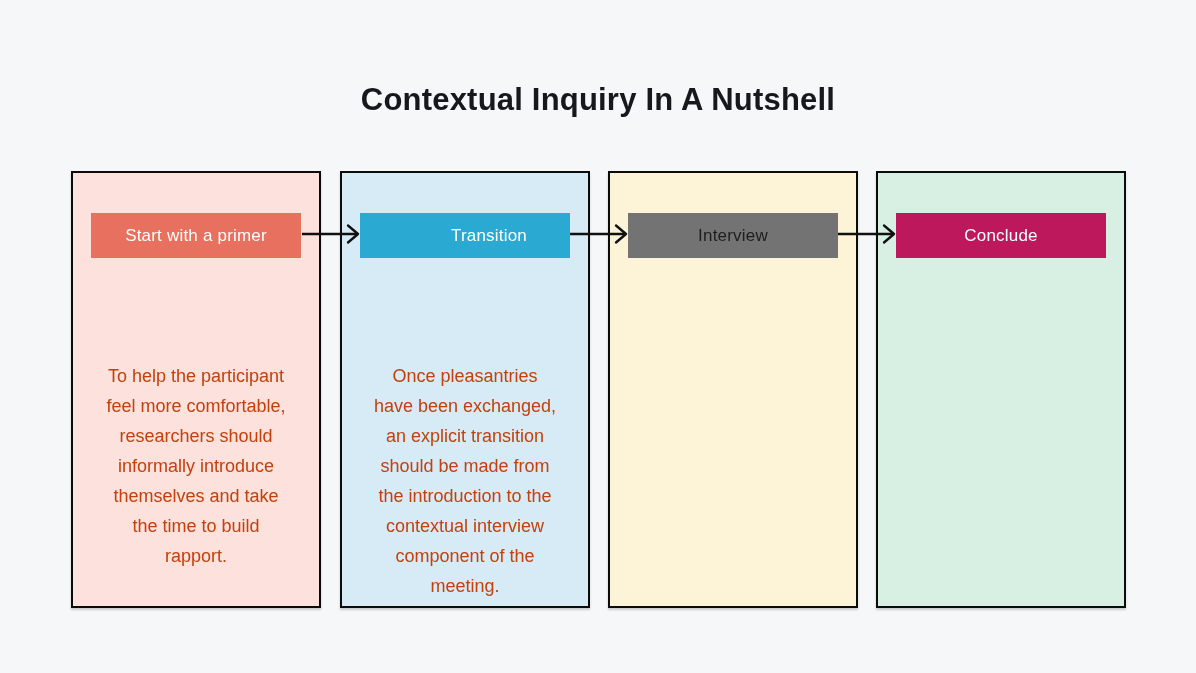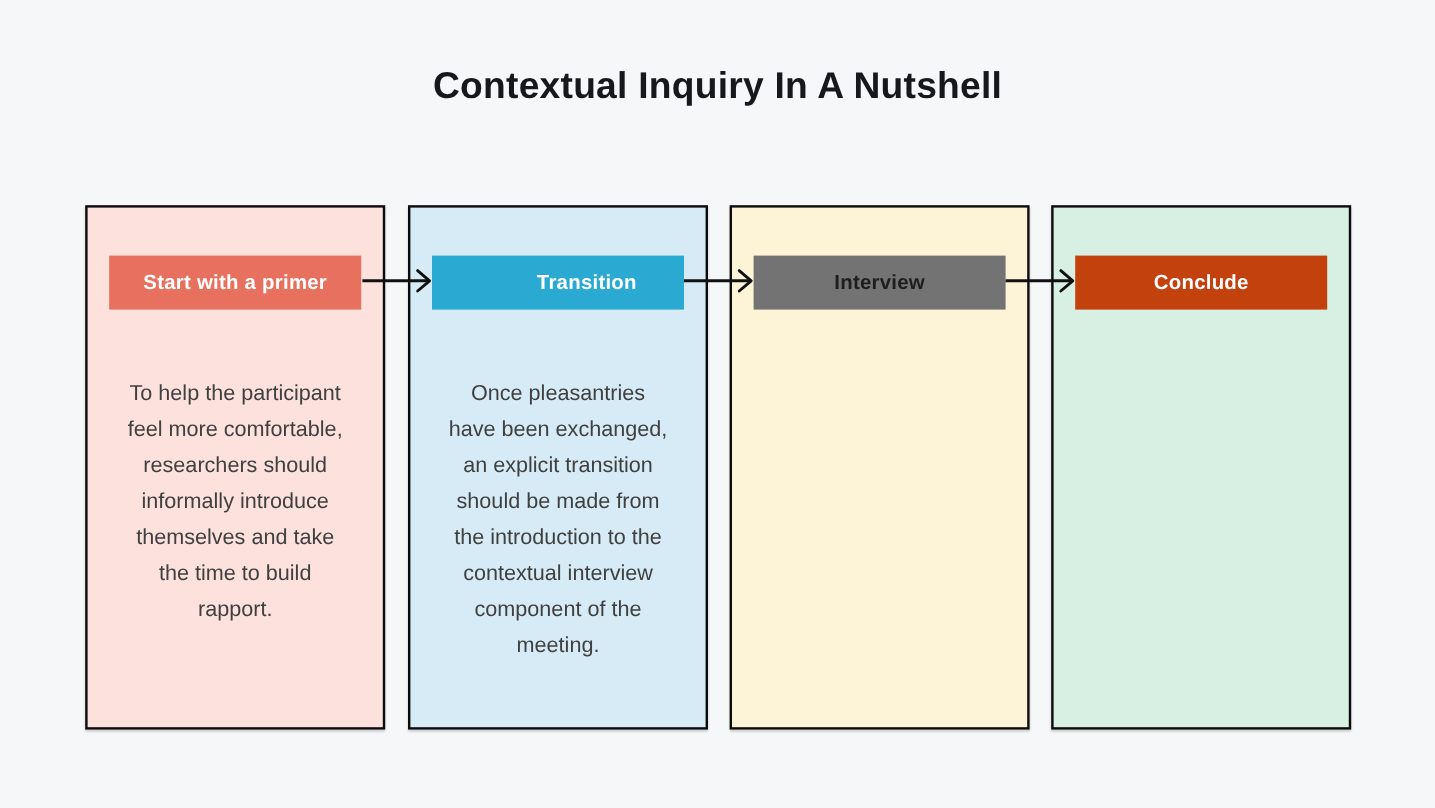--- a/index.html
+++ b/index.html
@@ -10,21 +10,21 @@
     overflow: hidden;
   }
   .canvas {
     position: relative;
     width: 1196px;
     height: 673px;
     background: #F6F7F9;
   }
   .title {
     position: absolute;
-    top: 52px;
+    top: 80px;
     left: 0;
     width: 100%;
     text-align: center;
     font-size: 31px;
     line-height: 40px;
     font-weight: 700;
     color: #17181B;
     letter-spacing: 0.2px;
   }
   .card {
@@ -40,30 +40,30 @@
   .card-2 { left: 608px; }
   .card-3 { left: 876px; }
   .badge {
     margin: 40px auto 0 auto;
     width: 210px;
     height: 45px;
     display: flex;
     align-items: center;
     justify-content: center;
     font-size: 17px;
-    font-weight: 700;
+    font-weight: 400;
     letter-spacing: 0.2px;
   }
   .card-body {
-    margin-top: 54px;
+    margin-top: 103px;
     padding: 0 4px;
     text-align: center;
     font-size: 18px;
     line-height: 30px;
-    color: #404040;
+    color: #c2410c;
     white-space: pre-line;
   }
   .arrow {
     position: absolute;
     top: 221px;
     width: 60px;
     height: 26px;
   }
   .arrow-0 { left: 301px; }
   .arrow-1 { left: 569px; }
@@ -97,21 +97,21 @@
 contextual interview
 component of the
 meeting.</div>
   </div>
 
   <div class="card card-2" style="background: rgb(253, 244, 216);">
     <div class="badge" style="background: #737373; color: rgb(30, 30, 32);">Interview</div>
   </div>
 
   <div class="card card-3" style="background: rgb(216, 239, 227);">
-    <div class="badge" style="background: #c2410c; color: rgb(255, 255, 255);">Conclude</div>
+    <div class="badge" style="background: #be185d; color: rgb(255, 255, 255);">Conclude</div>
   </div>
 
   <svg class="arrow arrow-0" viewBox="0 0 60 26">
     <line x1="1" y1="13" x2="56" y2="13" stroke="#111111" stroke-width="2.4"></line>
     <polyline points="47,4.5 57,13 47,21.5" fill="none" stroke="#111111" stroke-width="2.4" stroke-linecap="round" stroke-linejoin="round"></polyline>
   </svg>
   <svg class="arrow arrow-1" viewBox="0 0 60 26">
     <line x1="1" y1="13" x2="56" y2="13" stroke="#111111" stroke-width="2.4"></line>
     <polyline points="47,4.5 57,13 47,21.5" fill="none" stroke="#111111" stroke-width="2.4" stroke-linecap="round" stroke-linejoin="round"></polyline>
   </svg>

